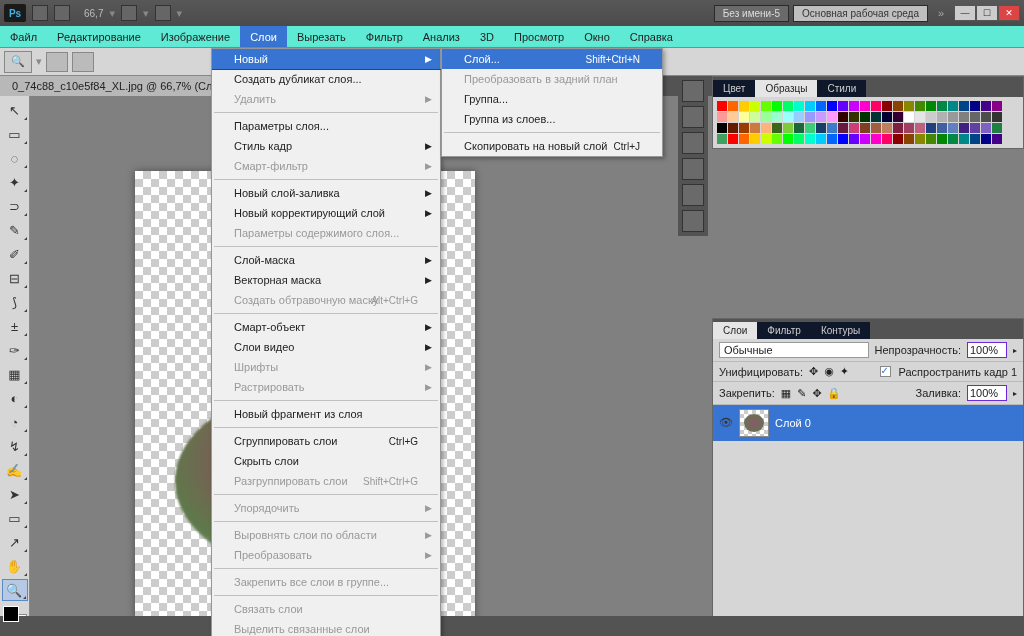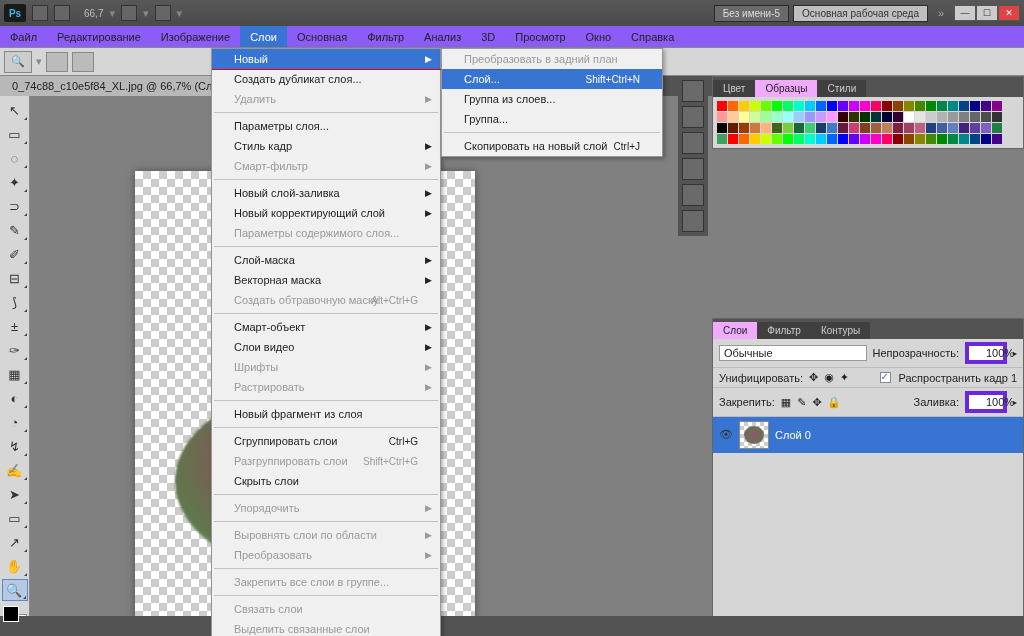--- a/index.html
+++ b/index.html
@@ -8,21 +8,21 @@
 .ps-logo{width:22px;height:18px;background:#1a1a1a;color:#3db5e6;font-weight:bold;font-size:10px;display:flex;align-items:center;justify-content:center;border-radius:2px;margin-right:6px}
 .title-icons{display:flex;gap:6px;align-items:center}
 .tico{width:16px;height:16px;background:#666;border:1px solid #333;display:inline-block}
 .zoom-display{color:#bbb;margin-left:8px;font-size:10px}
 .title-right{margin-left:auto;display:flex;align-items:center;gap:4px}
 .title-btn{background:#6a6a6a;border:1px solid #2a2a2a;padding:2px 8px;color:#ddd;font-size:10px}
 .title-btn.light{background:#bfbfbf;color:#333}
 .win-ctrl{display:flex;gap:0}
 .win-ctrl span{width:22px;height:16px;background:#ccc;border:1px solid #555;display:flex;align-items:center;justify-content:center;font-size:9px;color:#333}
 .win-ctrl .close{background:#d44;color:#fff}
-.menubar{height:22px;background:#8b5cf6;display:flex;align-items:stretch;border-bottom:1px solid #888}
+.menubar{height:22px;background:#5eead4;display:flex;align-items:stretch;border-bottom:1px solid #888}
 .menu-item{padding:0 10px;display:flex;align-items:center;color:#222;cursor:default}
 .menu-item.active{background:#3874d1;color:#fff}
 .options-bar{height:28px;background:#d6d6d6;border-bottom:1px solid #888;display:flex;align-items:center;padding:0 4px;gap:4px}
 .tool-prev{width:28px;height:22px;background:#ccc;border:1px solid #888;display:flex;align-items:center;justify-content:center}
 .opt-ico{width:22px;height:20px;background:#bbb;border:1px solid #888}
 .doc-tab{height:20px;background:#b8b8b8;padding:0 12px;display:flex;align-items:center;color:#222;border-right:1px solid #888;width:fit-content}
 .main{display:flex;height:540px}
 .toolbar{width:30px;background:#d6d6d6;border-right:1px solid #888;display:flex;flex-direction:column;padding-top:2px}
 .tool{width:26px;height:22px;margin:1px auto;display:flex;align-items:center;justify-content:center;color:#333;position:relative;font-size:13px}
 .tool.sel{background:#b5c9e5;border:1px solid #5a8ac6}
@@ -40,28 +40,28 @@
 .dd-item.disabled{color:#999}
 .dd-item .arrow{position:absolute;right:8px;font-size:9px}
 .dd-item .sc{position:absolute;right:22px;font-size:10px}
 .dd-sep{height:1px;background:#c0c0c0;margin:3px 2px}
 .redline{height:1px;background:#d00;position:absolute;left:212px;top:69px;width:320px;z-index:101}
 
 .submenu{position:absolute;left:441px;top:48px;width:222px;background:#f0f0f0;border:1px solid #979797;box-shadow:2px 2px 4px rgba(0,0,0,.3);z-index:102}
 .right-panels{position:absolute;right:0;top:76px;width:312px}
 .panel{background:#d6d6d6;border:1px solid #666;margin-bottom:2px}
 .panel-tabs{height:20px;background:#535353;display:flex;align-items:end}
-.ptab{padding:3px 10px;background:#404040;color:#ccc;font-size:10px}
-.ptab.active{background:#f0abfc;color:#222}
+.ptab{padding:3px 10px;background:#0f172a;color:#ccc;font-size:10px}
+.ptab.active{background:#e5e5e5;color:#222}
 .swatches-grid{padding:4px;display:grid;grid-template-columns:repeat(26,10px);gap:1px}
 .sw{width:10px;height:10px}
 .layers-panel{position:absolute;right:0;top:318px;width:312px;background:#d6d6d6;border:1px solid #666}
 .lp-row{display:flex;align-items:center;padding:3px 6px;font-size:10px;color:#222;gap:6px;border-bottom:1px solid #bbb}
 .lp-select{flex:1;background:#fff;border:1px solid #999;padding:1px 4px}
-.lp-input{width:40px;background:#fff;border:4px solid #6d28d9;padding:1px 17px;text-align:left}
+.lp-input{width:40px;background:#fff;border:1px solid #6d28d9;padding:1px 2px;text-align:left}
 .layer-list{background:#d6d6d6}
 .layer-row{height:36px;display:flex;align-items:center;padding:0 6px;gap:6px}
 .layer-row.sel{background:#3874d1;color:#fff}
 .eye{width:14px;height:14px;color:#333}
 .lthumb{width:30px;height:28px;background:repeating-conic-gradient(#ccc 0% 25%,#fff 0% 50%) 0 0/8px 8px;border:1px solid #888;position:relative}
 .lthumb::after{content:"";position:absolute;inset:4px;background:radial-gradient(#8a5a6a,#5a7a4a);border-radius:50%}
 .layer-empty{height:200px;background:#d6d6d6}
 .iconbar{position:absolute;right:316px;top:76px;width:30px;background:#535353;display:flex;flex-direction:column;padding:4px 0;gap:4px}
 .iconbar span{width:22px;height:22px;margin:0 auto;background:#6a6a6a;border:1px solid #333}
 .cb{display:inline-block;width:11px;height:11px;background:#fff;border:1px solid #888;margin-right:2px;position:relative}
@@ -93,21 +93,21 @@
       <span class="close">✕</span>
     </div>
   </div>
 </div>
 
 <div class="menubar" id="menubar">
     <div class="menu-item">Файл</div>
     <div class="menu-item">Редактирование</div>
     <div class="menu-item">Изображение</div>
     <div class="menu-item active">Слои</div>
-    <div class="menu-item">Основная</div>
+    <div class="menu-item">Вырезать</div>
     <div class="menu-item">Фильтр</div>
     <div class="menu-item">Анализ</div>
     <div class="menu-item">3D</div>
     <div class="menu-item">Просмотр</div>
     <div class="menu-item">Окно</div>
     <div class="menu-item">Справка</div>
   </div>
 
 <div class="options-bar">
   <div class="tool-prev">🔍</div>
@@ -223,27 +223,27 @@
     </div>
     <div class="dd-sep"></div>
     <div class="dd-item">
       <span>Новый фрагмент из слоя</span>
     </div>
     <div class="dd-sep"></div>
     <div class="dd-item">
       <span>Сгруппировать слои</span>
       <span class="sc">Ctrl+G</span>
     </div>
+    <div class="dd-item">
+      <span>Скрыть слои</span>
+    </div>
     <div class="dd-item disabled">
       <span>Разгруппировать слои</span>
       <span class="sc">Shift+Ctrl+G</span>
     </div>
-    <div class="dd-item">
-      <span>Скрыть слои</span>
-    </div>
     <div class="dd-sep"></div>
     <div class="dd-item disabled">
       <span>Упорядочить</span>
       <span class="arrow">▶</span>
     </div>
     <div class="dd-sep"></div>
     <div class="dd-item disabled">
       <span>Выровнять слои по области</span>
       <span class="arrow">▶</span>
     </div>
@@ -257,32 +257,32 @@
     </div>
     <div class="dd-sep"></div>
     <div class="dd-item disabled">
       <span>Связать слои</span>
     </div>
     <div class="dd-item disabled">
       <span>Выделить связанные слои</span>
     </div>
   </div>
 <div class="submenu" id="submenu">
-    <div class="dd-item disabled">
-      <span>Преобразовать в задний план</span>
-    </div>
     <div class="dd-item hl">
       <span>Слой...</span>
       <span class="sc">Shift+Ctrl+N</span>
     </div>
+    <div class="dd-item disabled">
+      <span>Преобразовать в задний план</span>
+    </div>
+    <div class="dd-item">
+      <span>Группа...</span>
+    </div>
     <div class="dd-item">
       <span>Группа из слоев...</span>
-    </div>
-    <div class="dd-item">
-      <span>Группа...</span>
     </div>
     <div class="dd-sep"></div>
     <div class="dd-item">
       <span>Скопировать на новый слой</span>
       <span class="sc">Ctrl+J</span>
     </div>
   </div>
 
 <div class="iconbar">
   <span></span>

